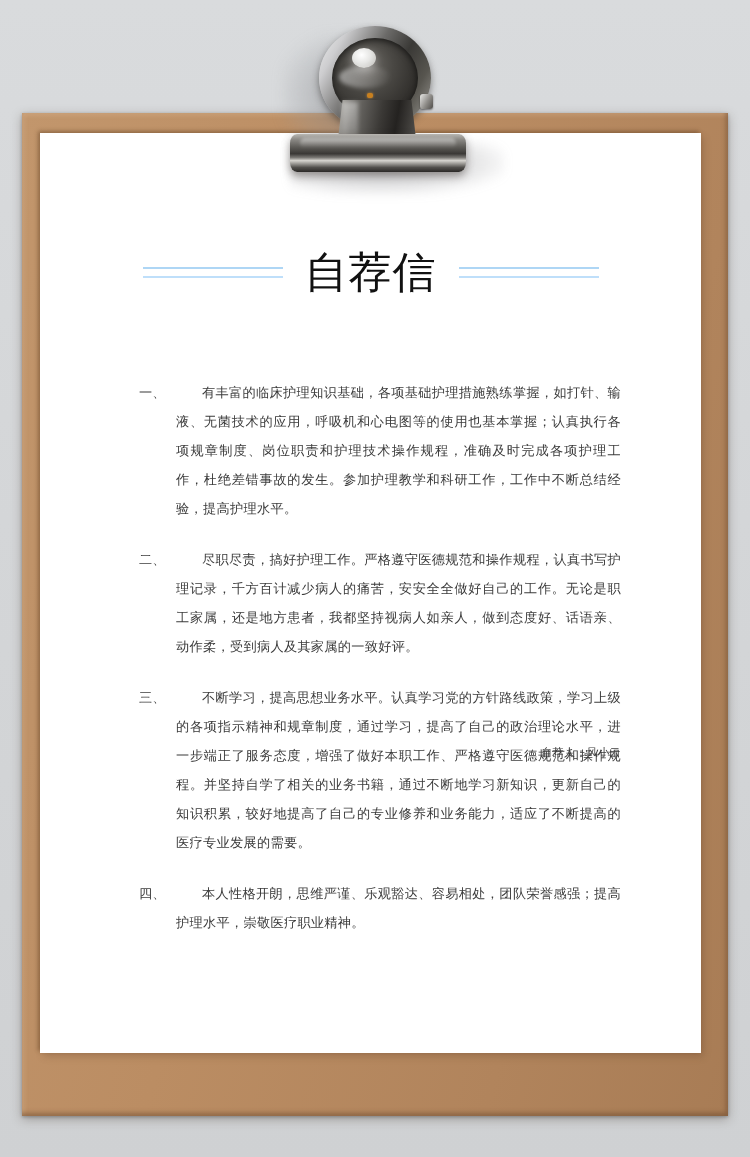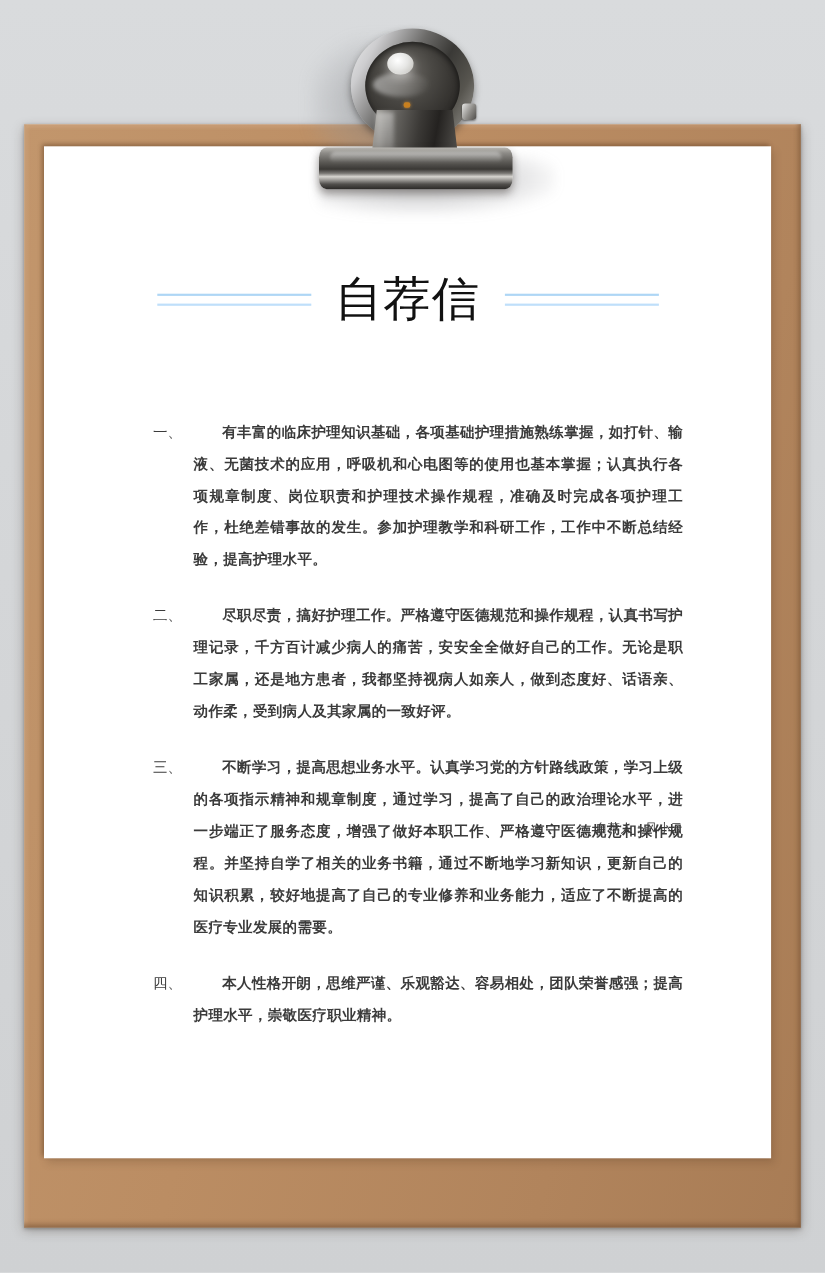--- a/index.html
+++ b/index.html
@@ -253,21 +253,20 @@
     color: #3b3b3b;
     font-size: 13.2px;
     line-height: 29px;
   }
   .para-text {
     flex: 1 1 auto;
     text-align: justify;
     text-justify: inter-ideograph;
     text-indent: 26px;
     letter-spacing: .3px;
-    font-weight: bold;
   }
 
   #signature {
     position: absolute;
     left: 99px;
     top: 612px;
     width: 482px;
     text-align: right;
     padding-right: 12px;
     color: #3b3b3b;

